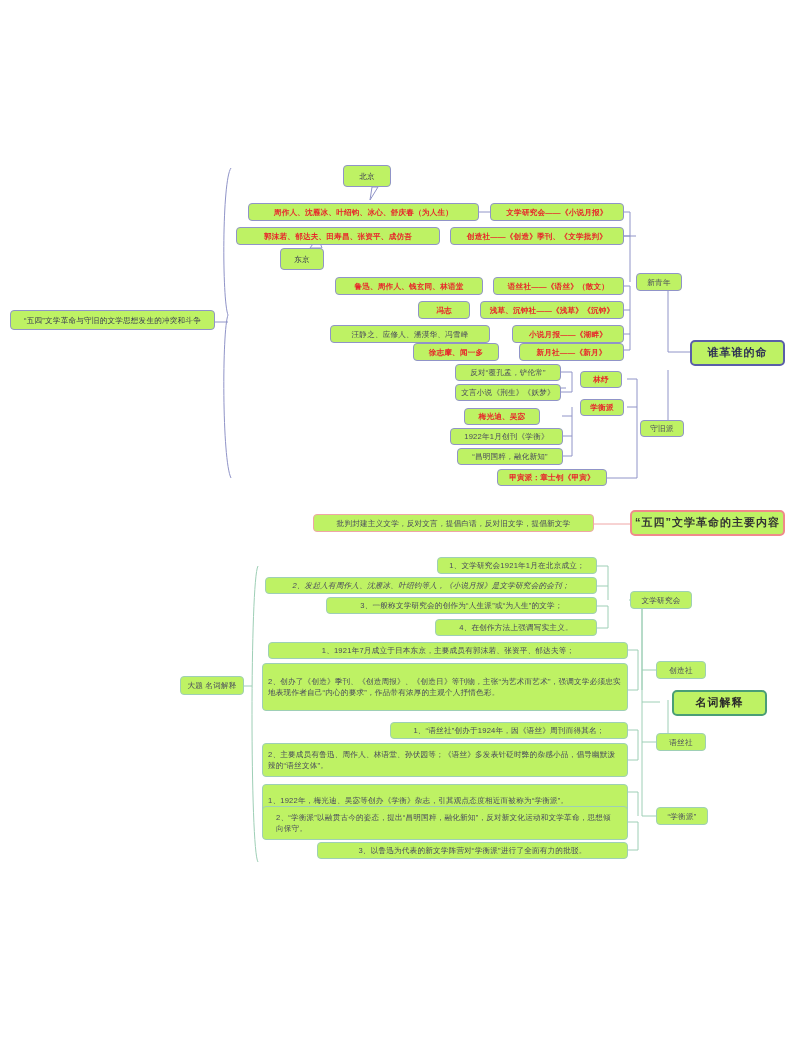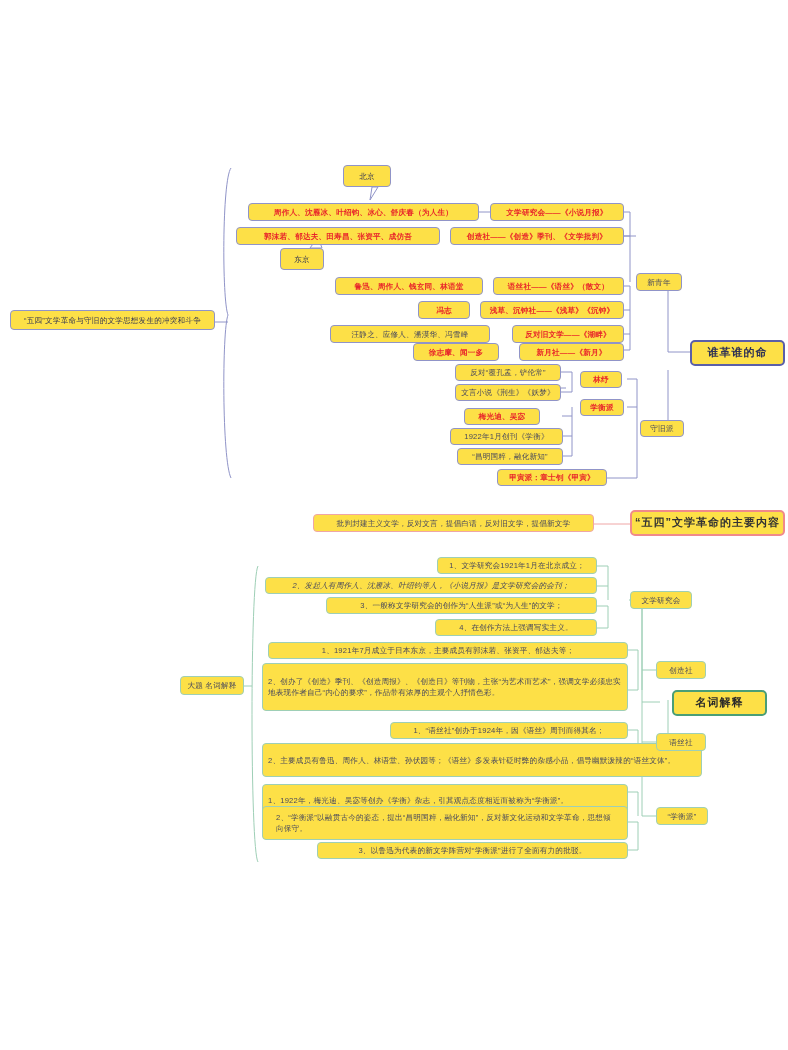--- a/index.html
+++ b/index.html
@@ -21,21 +21,21 @@
     width: 788px; height: 1050px;
     pointer-events: none;
   }
   .node {
     position: absolute;
     display: flex;
     align-items: center;
     justify-content: center;
     border: 1px solid #8f92c4;
     border-radius: 4px;
-    background: #fde047;
+    background: #bef264;
     color: #3a3a52;
     font-size: 7.6px;
     line-height: 1.45;
     letter-spacing: .2px;
     padding: 2px 5px;
     white-space: nowrap;
     text-align: center;
   }
   .node.wrap { white-space: normal; text-align: left; justify-content: flex-start; }
   
@@ -171,21 +171,21 @@
     <span class="rdtxt">冯志</span>
   </div>
   <div class="node p" style="left:480px; top:301px; width:144px; height:18px;">
     <span class="rdtxt">浅草、沉钟社——《浅草》《沉钟》</span>
   </div>
 
   <div class="node p" style="left:330px; top:325px; width:160px; height:18px;">
     <span class="gray">汪静之、应修人、潘漠华、冯雪峰</span>
   </div>
   <div class="node p" style="left:512px; top:325px; width:112px; height:18px;">
-    <span class="rdtxt">反对旧文学——《湖畔》</span>
+    <span class="rdtxt">小说月报——《湖畔》</span>
   </div>
 
   <div class="node p" style="left:413px; top:343px; width:86px; height:18px;">
     <span class="rdtxt">徐志摩、闻一多</span>
   </div>
   <div class="node p" style="left:519px; top:343px; width:105px; height:18px;">
     <span class="rdtxt">新月社——《新月》</span>
   </div>
 
   <div class="node p" style="left:636px; top:273px; width:46px; height:18px;">
@@ -260,21 +260,21 @@
   <div class="node g wrap" style="left:262px; top:663px; width:366px; height:48px; padding:3px 5px;">
     <span class="gray">2、创办了《创造》季刊、《创造周报》、《创造日》等刊物，主张“为艺术而艺术”，强调文学必须忠实地表现作者自己“内心的要求”，作品带有浓厚的主观个人抒情色彩。</span>
   </div>
   <div class="node g" style="left:656px; top:661px; width:50px; height:18px;">
     <span class="gray">创造社</span>
   </div>
 
   <div class="node g" style="left:390px; top:722px; width:238px; height:17px;">
     <span class="gray">1、“语丝社”创办于1924年，因《语丝》周刊而得其名；</span>
   </div>
-  <div class="node g wrap" style="left:262px; top:743px; width:440px; height:34px; padding:3px 5px;">
+  <div class="node g wrap" style="left:262px; top:743px; width:366px; height:34px; padding:3px 5px;">
     <span class="gray">2、主要成员有鲁迅、周作人、林语堂、孙伏园等；《语丝》多发表针砭时弊的杂感小品，倡导幽默泼辣的“语丝文体”。</span>
   </div>
   <div class="node g" style="left:656px; top:733px; width:50px; height:18px;">
     <span class="gray">语丝社</span>
   </div>
 
   <div class="node g wrap" style="left:262px; top:784px; width:366px; height:32px; padding:3px 5px;">
     <span class="gray">1、1922年，梅光迪、吴宓等创办《学衡》杂志，引其观点态度相近而被称为“学衡派”。</span>
   </div>
   <div class="node g wrap" style="left:262px; top:806px; width:366px; height:34px; padding:3px 13px;">

